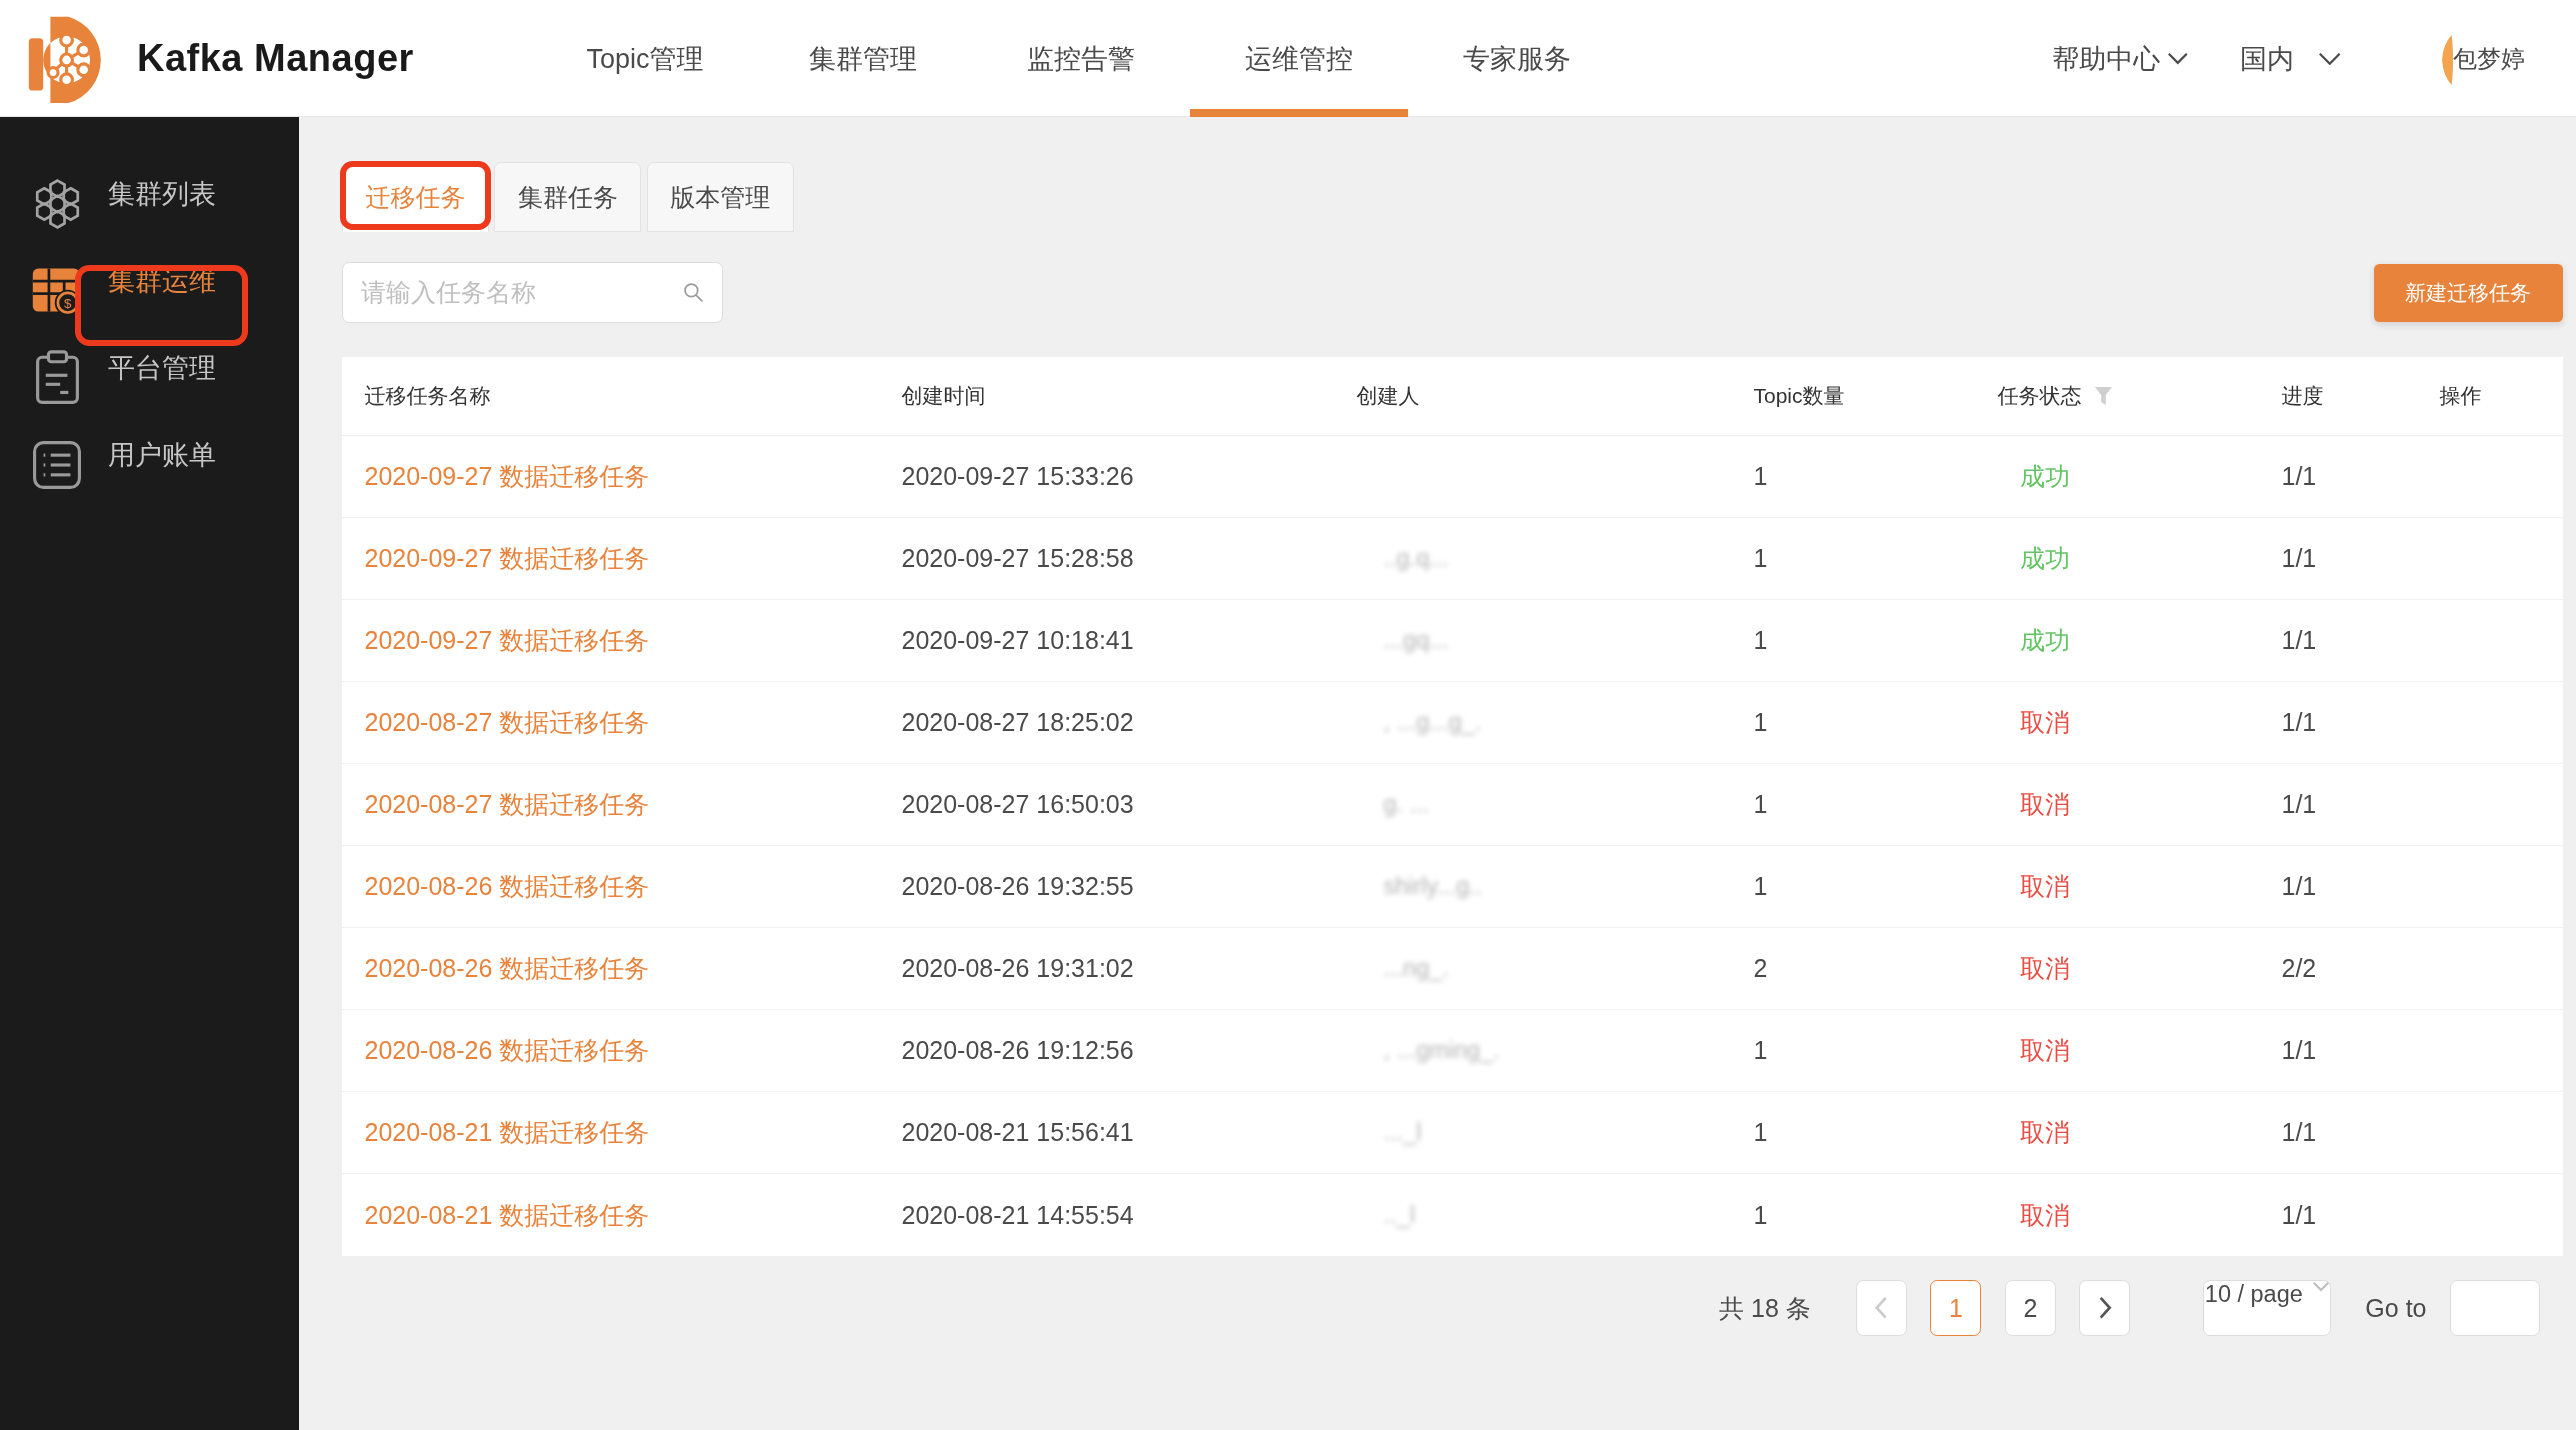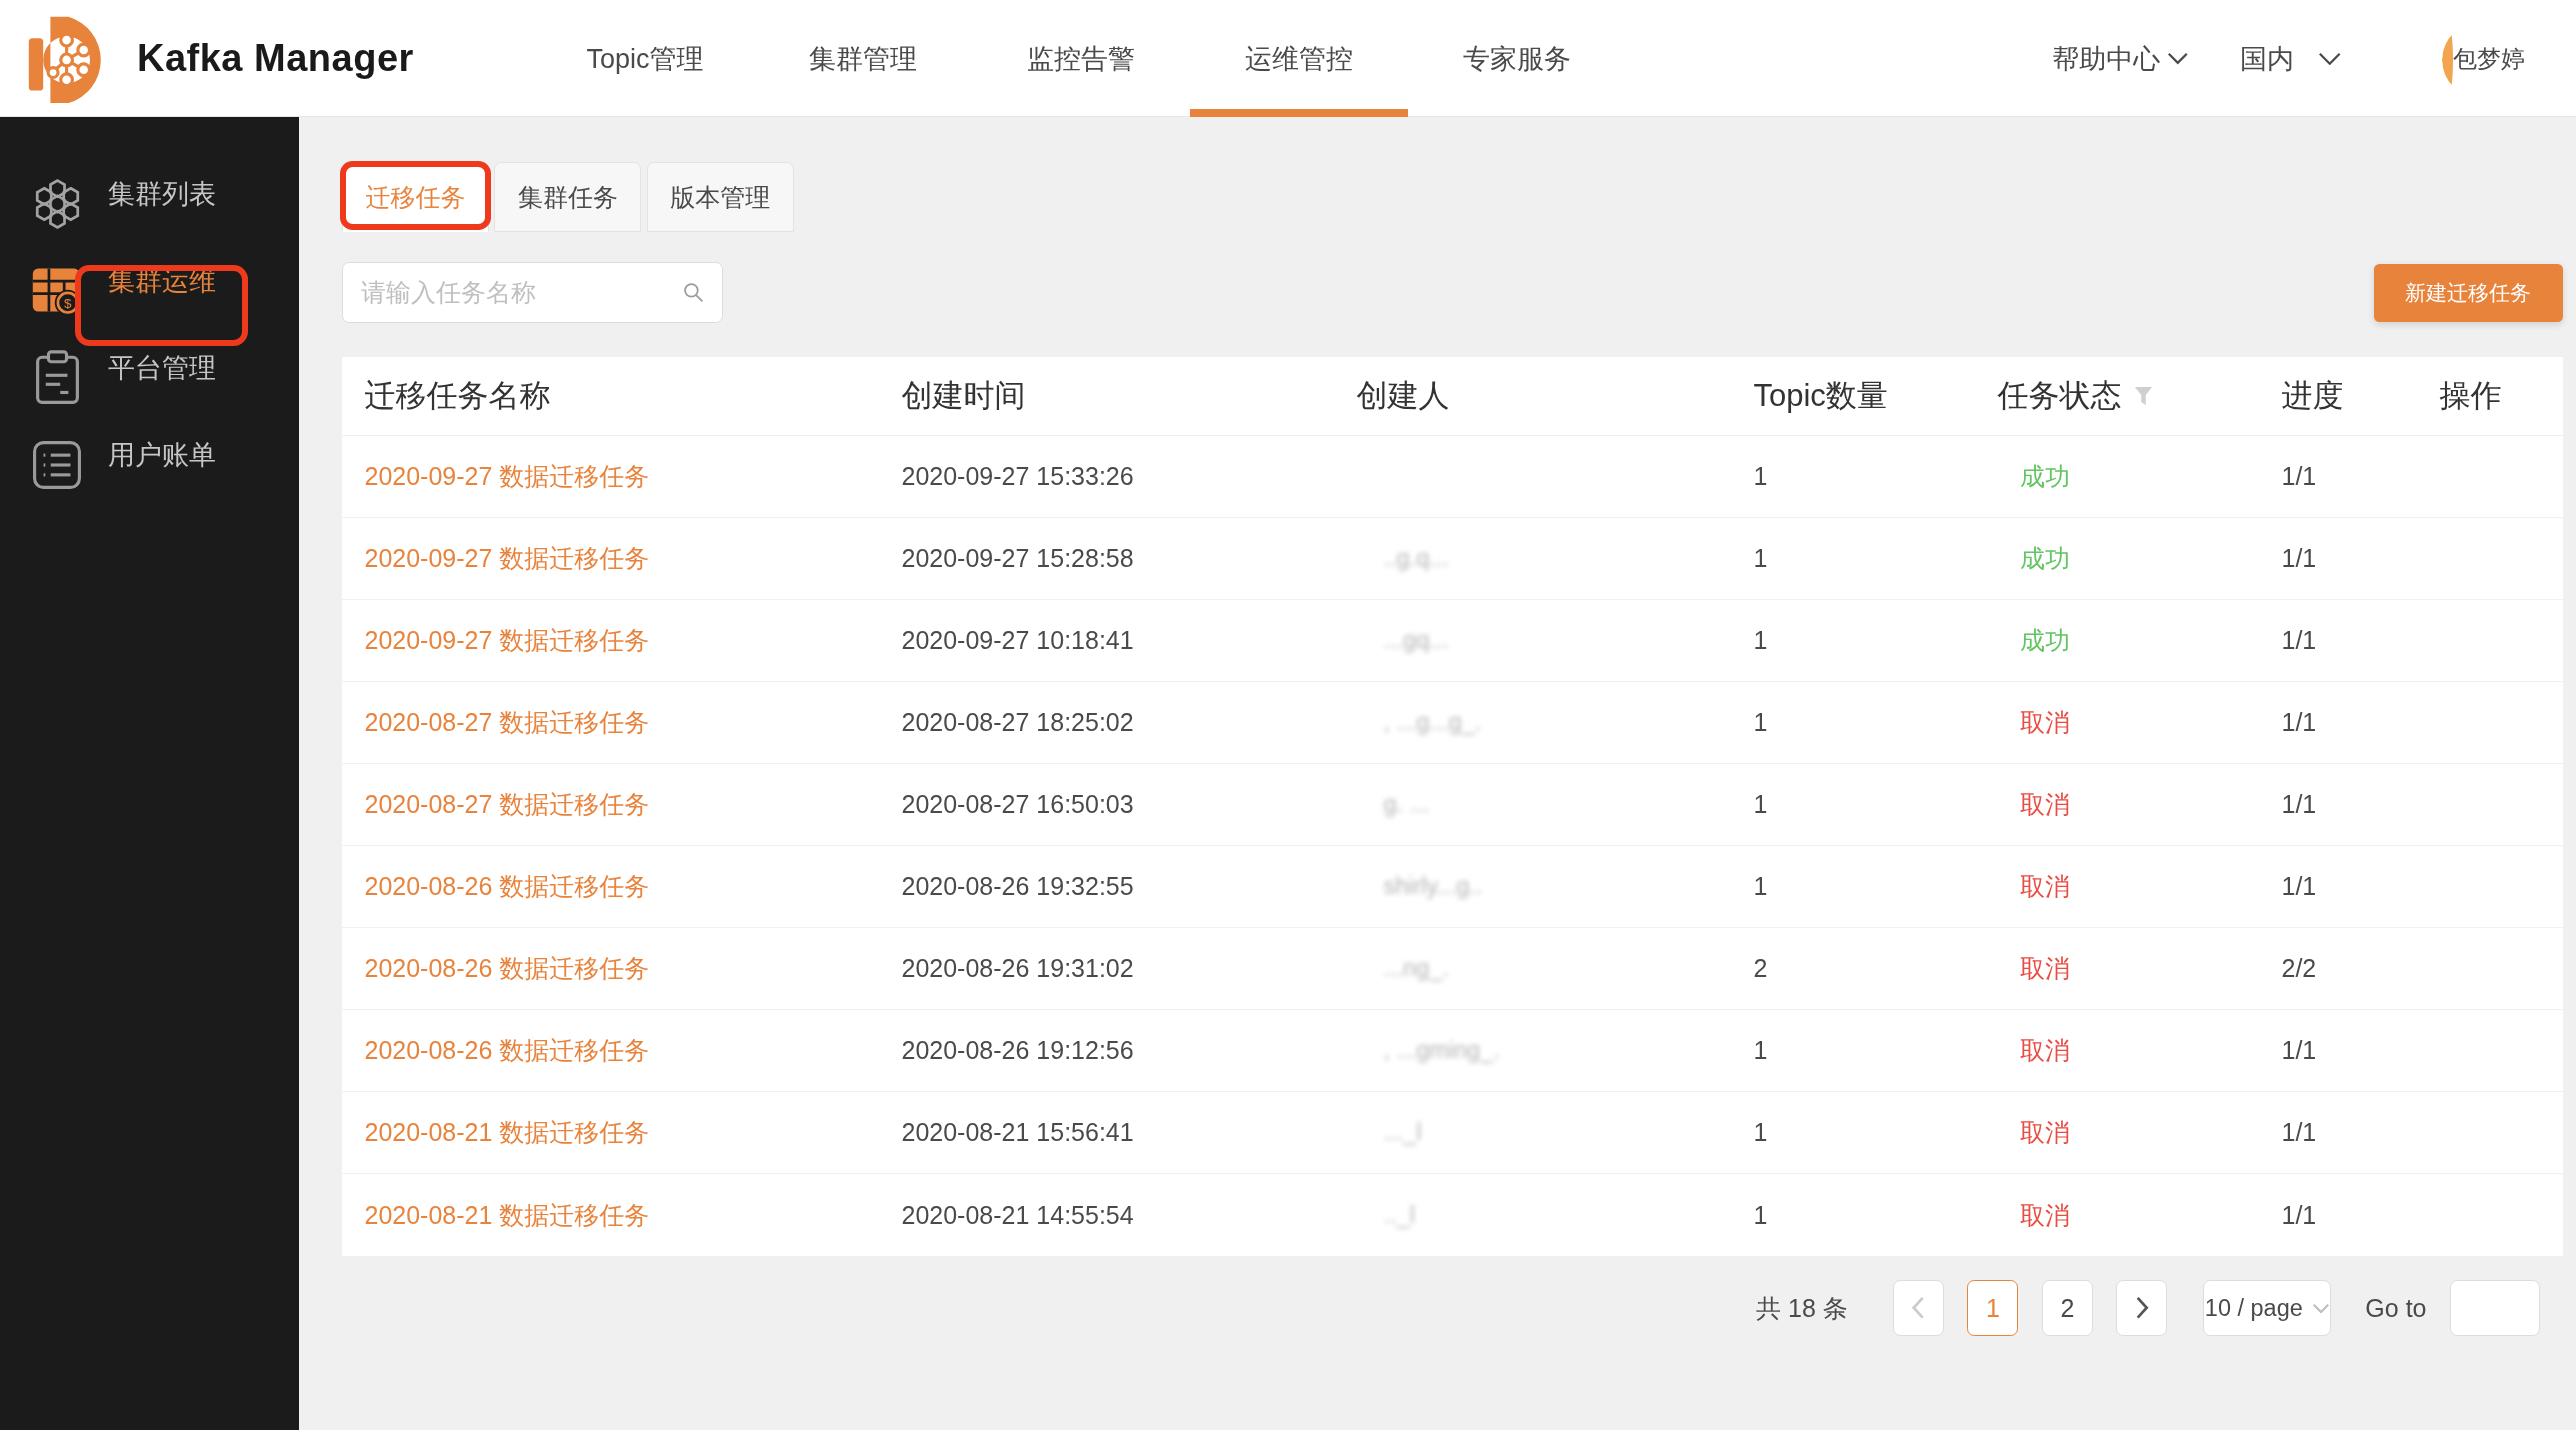--- a/index.html
+++ b/index.html
@@ -55,41 +55,41 @@
   .search-box input::placeholder { color:#bfbfbf; }
   .primary-btn { width:189px; height:58px; background:#e8833c; color:#fff; font-size:21px;
     border:none; border-radius:5.4px; cursor:pointer; font-family:inherit;
     box-shadow:0 2.7px 7.2px rgba(0,0,0,0.12); }
 
   
   .table-card { margin-top:34px; background:#fff; }
   .tr { display:grid; grid-template-columns:537px 455px 397px 244px 284px 158px 1fr;
     padding-left:22.5px; align-items:center; }
   .thead { height:79px; border-bottom:1.8px solid #efefef; }
-  .th { font-size:31px; color:#333; display:flex; align-items:center; }
+  .th { font-size:21px; color:#333; display:flex; align-items:center; }
   .trow { height:82px; border-bottom:1.8px solid #f1f1f1; background:#fff; }
   .trow:last-child { border-bottom:none; }
   .td { font-size:25px; color:#4a4a4a; }
   .link { color:#e8833c; cursor:pointer; }
   .blurred { filter:blur(2.7px); opacity:0.55; color:#777; font-size:23.5px; padding-left:27px; }
   .status-val { padding-left:22.5px; }
   .status-val.success { color:#62c462; }
   .status-val.cancel { color:#e94c42; }
   .filter-icon-wrap { margin-left:12.6px; display:flex; align-items:center; cursor:pointer; }
 
   
   .pagination { margin-top:24px; display:flex; justify-content:flex-end; align-items:center; padding-right:22.5px; }
   .pg-total { font-size:25px; color:#4a4a4a; margin-right:21.6px; }
   .pg-btn { width:51px; height:56px; background:#fff; border:0.9px solid #dcdcdc; border-radius:7.2px;
     display:flex; align-items:center; justify-content:center; margin-left:23.5px; cursor:pointer;
     font-size:25px; color:#4a4a4a; }
   .pg-btn.disabled { cursor:default; }
   .pg-btn.current { border-color:#e8833c; color:#e8833c; }
   .pg-size { width:128px; height:56px; background:#fff; border:0.9px solid #dcdcdc; border-radius:7.2px;
-    display:flex; align-items:center; justify-content:center; margin-left:36px; cursor:pointer;
+    display:flex; justify-content:center; margin-left:73px; cursor:pointer;
     font-size:23.5px; color:#4a4a4a; }
   .pg-size .caret { margin-left:9px; }
   .pg-goto-label { font-size:25px; color:#4a4a4a; margin-left:34px; }
   .pg-goto-input { width:90px; height:56px; background:#fff; border:0.9px solid #dcdcdc; border-radius:7.2px;
     margin-left:23.5px; font-size:25px; color:#333; text-align:center; outline:none; font-family:inherit; }
 </style>
 </head>
 <body>
 
 <div class="app">

